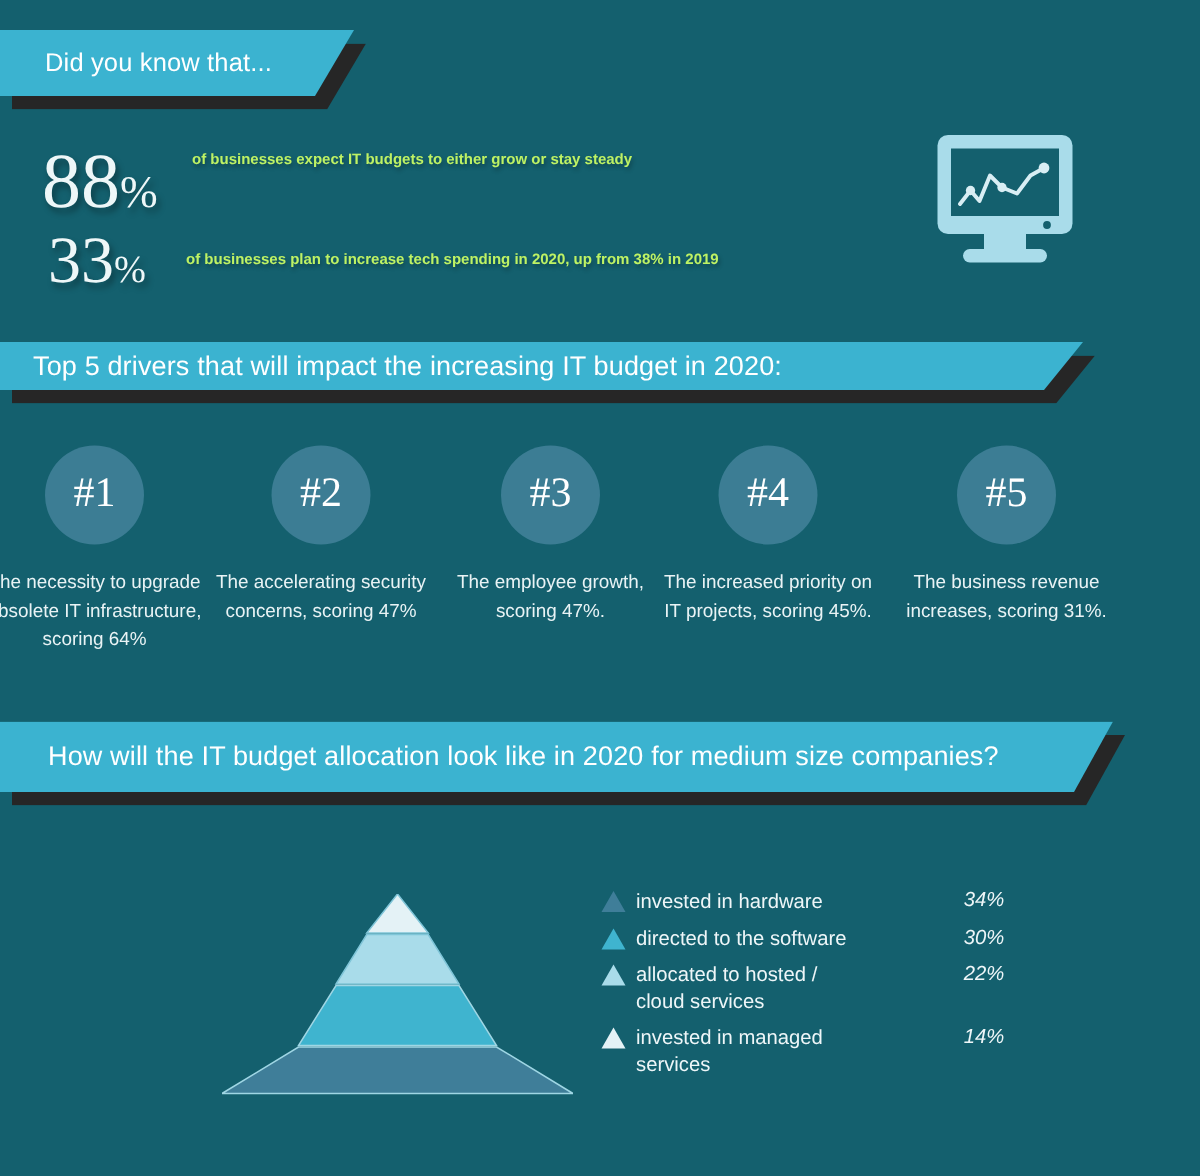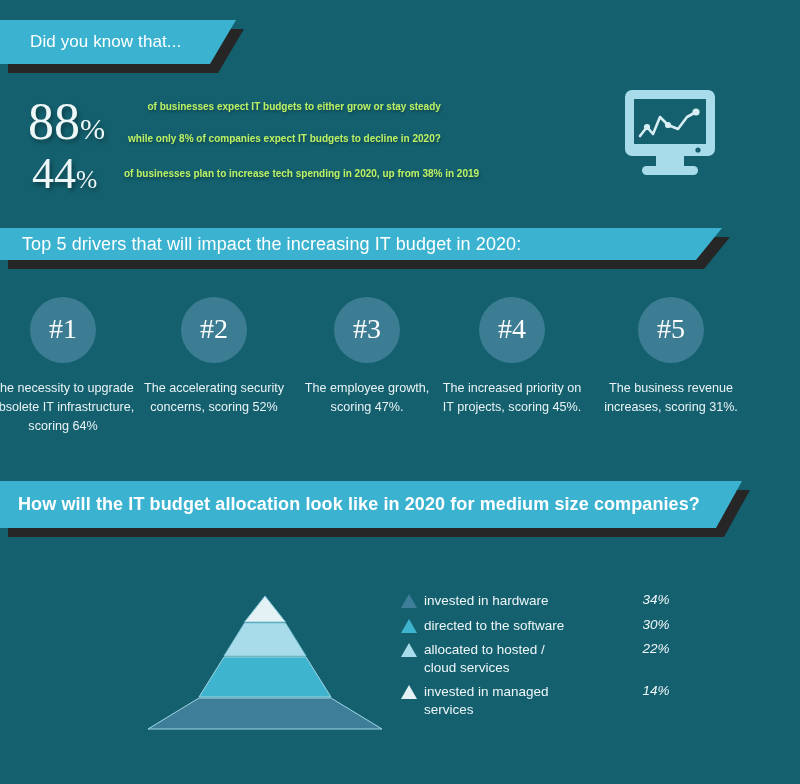--- a/index.html
+++ b/index.html
@@ -34,21 +34,21 @@
     letter-spacing:.1px;
   }
 
   #banner-did{left:0;top:20px;width:236px;height:44px;}
   #banner-did .txt{padding-left:30px;font-size:17px;font-weight:400;}
 
   #banner-drivers{left:0;top:228px;width:722px;height:32px;}
   #banner-drivers .txt{padding-left:22px;font-size:18px;font-weight:400;}
 
   #banner-alloc{left:0;top:481px;width:742px;height:47px;}
-  #banner-alloc .txt{padding-left:18px;font-size:18px;font-weight:700;text-align:right;}
+  #banner-alloc .txt{padding-left:32px;font-size:18px;font-weight:400;text-align:right;}
 
   
   .statrow{position:absolute;display:flex;align-items:flex-start;}
   .bignum{
     font-family:"Liberation Serif", serif;
     color:#eef7f8;
     line-height:1;
     text-shadow:2px 3px 4px rgba(0,0,0,.35);
     white-space:nowrap;
   }
@@ -123,25 +123,24 @@
     <div class="shadow"></div>
     <div class="plate"></div>
     <div class="txt">Did you know that...</div>
   </div>
 
   <div class="statrow" id="stat-88">
     <div class="bignum"><span>88</span><span class="pct">%</span></div>
   </div>
   <div class="statlines" id="lines-88">
     <div class="statline">of businesses expect IT budgets to either grow or stay steady</div>
-    <div class="statline">while only 8% of companies expect IT budgets to decline in 2020?</div>
   </div>
 
   <div class="statrow" id="stat-44">
-    <div class="bignum"><span>44</span><span class="pct">%</span></div>
+    <div class="bignum"><span>33</span><span class="pct">%</span></div>
   </div>
   <div class="statlines" id="lines-44">
     <div class="statline">of businesses plan to increase tech spending in 2020, up from 38% in 2019</div>
   </div>
 
   <div id="monitor-icon">
     <svg width="100" height="100" viewBox="0 0 100 100">
       <rect x="5" y="4" width="90" height="66" rx="7" ry="7" fill="#a9dcea"></rect>
       <rect x="14" y="13" width="72" height="45" fill="#14606e"></rect>
       <circle cx="78" cy="64" r="2.6" fill="#14606e"></circle>
@@ -164,21 +163,21 @@
     <div class="driver" id="driver-1">
       <div class="circle">
         <span class="rank">#1</span>
       </div>
       <div class="desc">The necessity to upgrade obsolete IT infrastructure, scoring 64%</div>
     </div>
     <div class="driver" id="driver-2">
       <div class="circle">
         <span class="rank">#2</span>
       </div>
-      <div class="desc">The accelerating security concerns, scoring 52%</div>
+      <div class="desc">The accelerating security concerns, scoring 47%</div>
     </div>
     <div class="driver" id="driver-3">
       <div class="circle">
         <span class="rank">#3</span>
       </div>
       <div class="desc">The employee growth, scoring 47%.</div>
     </div>
     <div class="driver" id="driver-4">
       <div class="circle">
         <span class="rank">#4</span>

